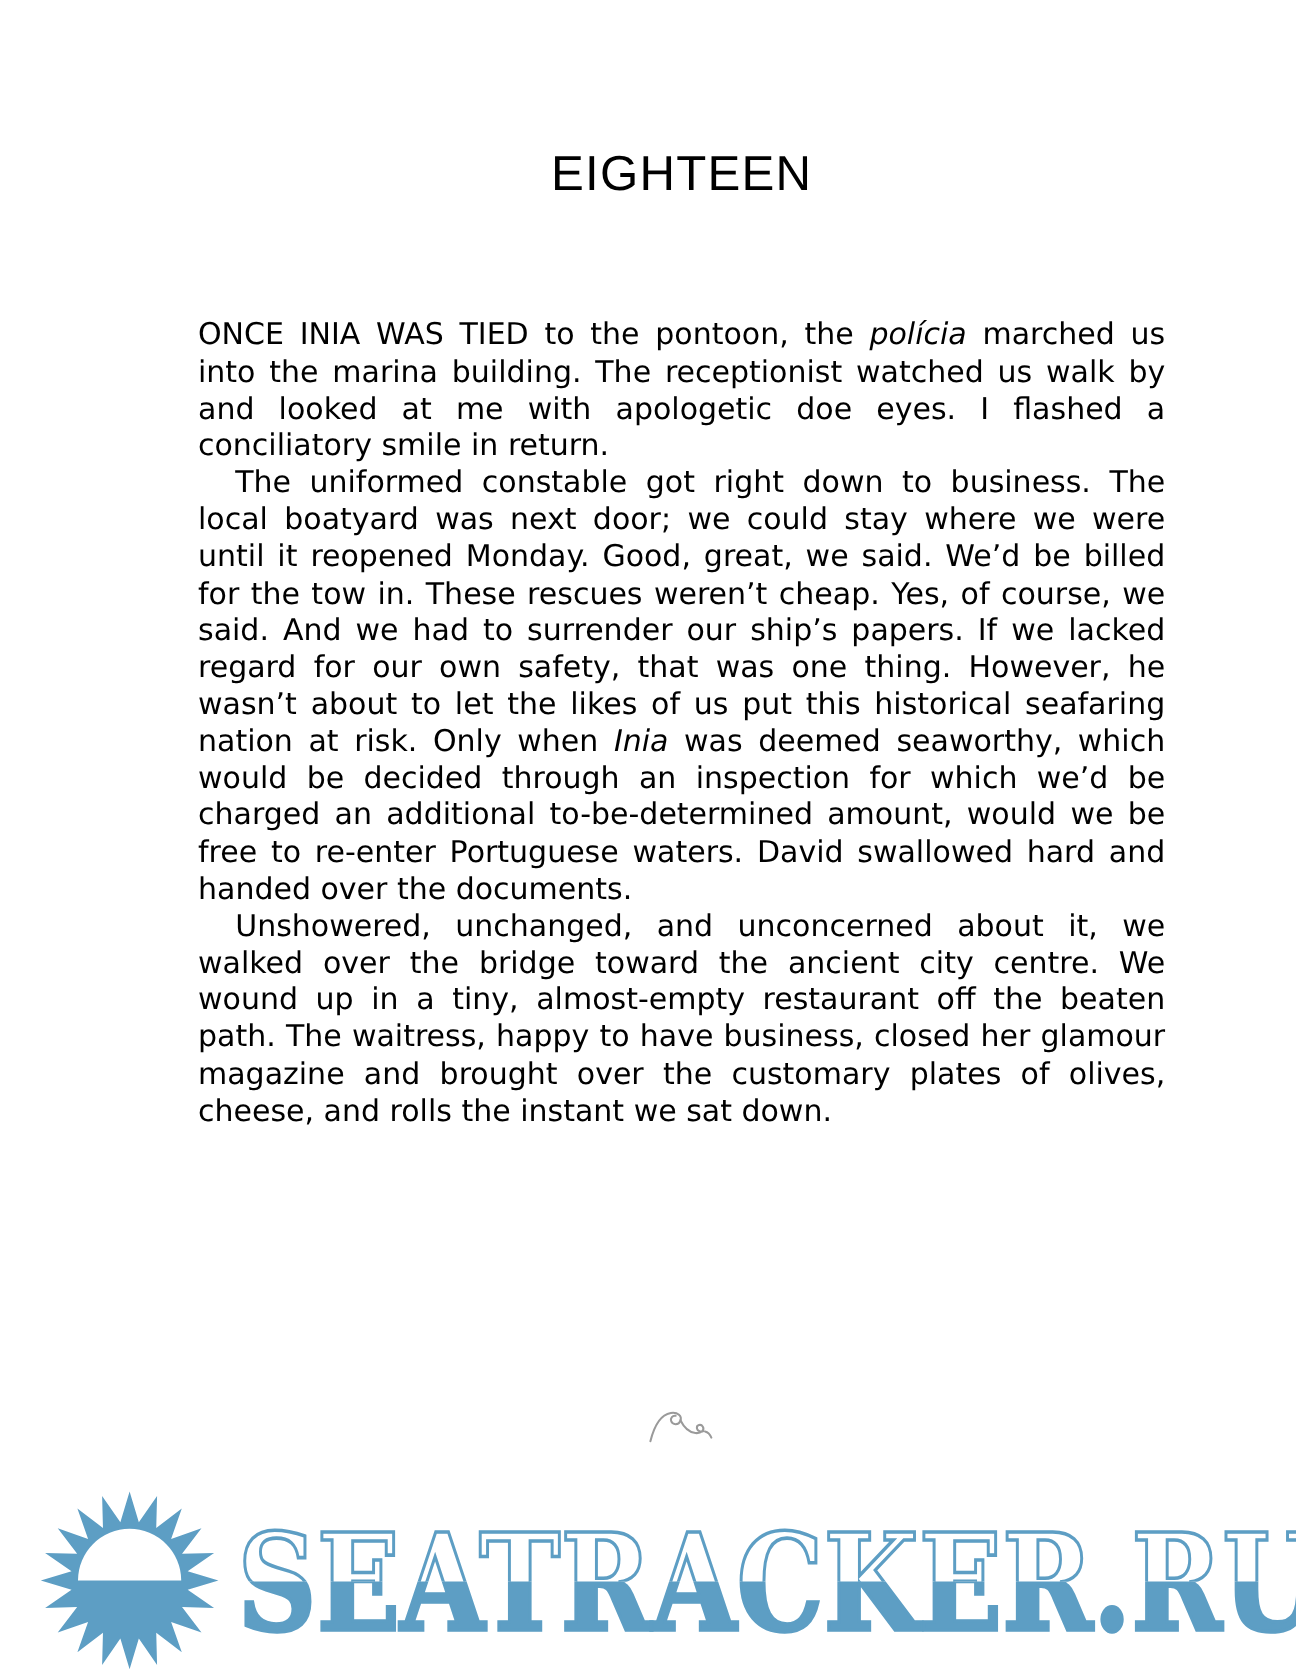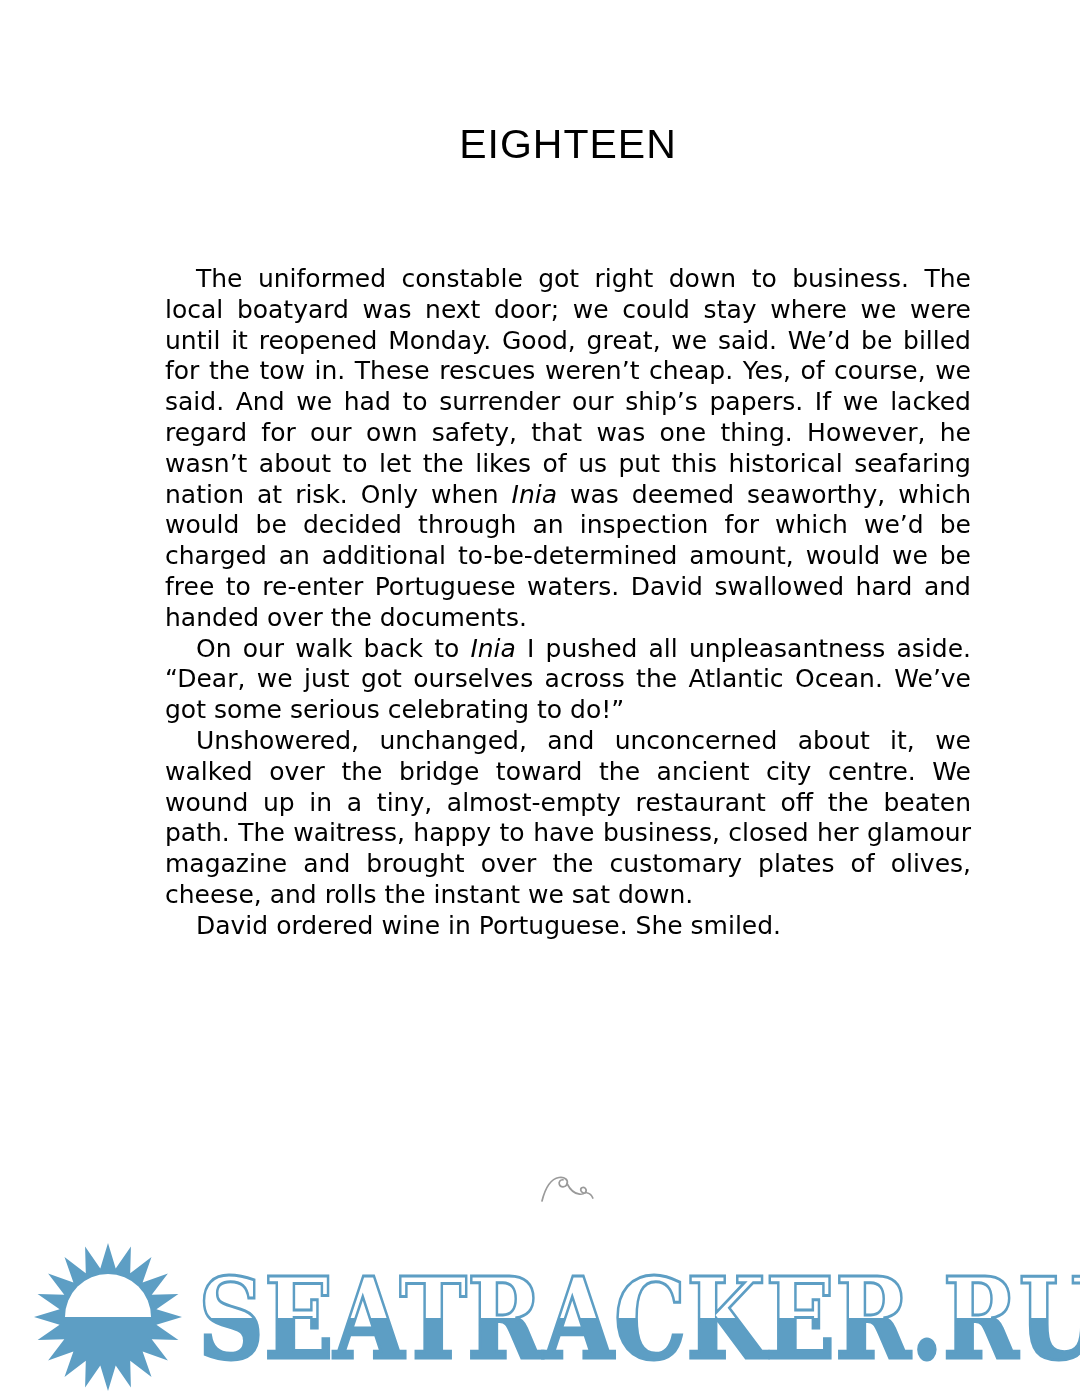--- a/index.html
+++ b/index.html
@@ -65,24 +65,23 @@
   }
 </style>
 </head>
 <body>
 
 <main class="page">
 
   <h1 class="chapter-title">EIGHTEEN</h1>
 
   <section class="body-text">
+      <p class="no-indent">ONCE INIA WAS TIED to the pontoon, the <i>polícia</i> marched us into the marina building. The receptionist watched us walk by and looked at me with apologetic doe eyes. I flashed a conciliatory smile in return.</p>
       <p>The uniformed constable got right down to business. The local boatyard was next door; we could stay where we were until it reopened Monday. Good, great, we said. We’d be billed for the tow in. These rescues weren’t cheap. Yes, of course, we said. And we had to surrender our ship’s papers. If we lacked regard for our own safety, that was one thing. However, he wasn’t about to let the likes of us put this historical seafaring nation at risk. Only when <i>Inia</i> was deemed seaworthy, which would be decided through an inspection for which we’d be charged an additional to-be-determined amount, would we be free to re-enter Portuguese waters. David swallowed hard and handed over the documents.</p>
-      <p>On our walk back to <i>Inia</i> I pushed all unpleasantness aside. “Dear, we just got ourselves across the Atlantic Ocean. We’ve got some serious celebrating to do!”</p>
       <p>Unshowered, unchanged, and unconcerned about it, we walked over the bridge toward the ancient city centre. We wound up in a tiny, almost-empty restaurant off the beaten path. The waitress, happy to have business, closed her glamour magazine and brought over the customary plates of olives, cheese, and rolls the instant we sat down.</p>
-      <p>David ordered wine in Portuguese. She smiled.</p>
     </section>
 
   <div class="wave-ornament">
     <svg width="58" height="30" viewBox="0 0 58 30" fill="none" xmlns="http://www.w3.org/2000/svg">
       <path stroke-width="1.7" stroke-linecap="round" fill="none" d="M3 26 C6 14 11 4 20 2.5 C26 1.6 29.5 5.2 28 9 C26.6 12.6 21.5 12.8 20.3 9.2 C19.5 6.8 21.4 4.4 24 4.8" stroke="#9a9a9a"></path>
       <path stroke-width="1.7" stroke-linecap="round" fill="none" d="M28 8.5 C31 14.5 35 18.6 40.5 19.2 C45.5 19.7 48.3 16.6 46.7 13.9 C45.2 11.4 41.2 12.3 41.8 15.4 C42.3 17.8 45.2 18.6 47.3 17.6" stroke="#9a9a9a"></path>
       <path stroke-width="1.7" stroke-linecap="round" fill="none" d="M48.5 18 C51 18.6 52.8 20.6 53.8 23" stroke="#9a9a9a"></path>
     </svg>
   </div>
 

